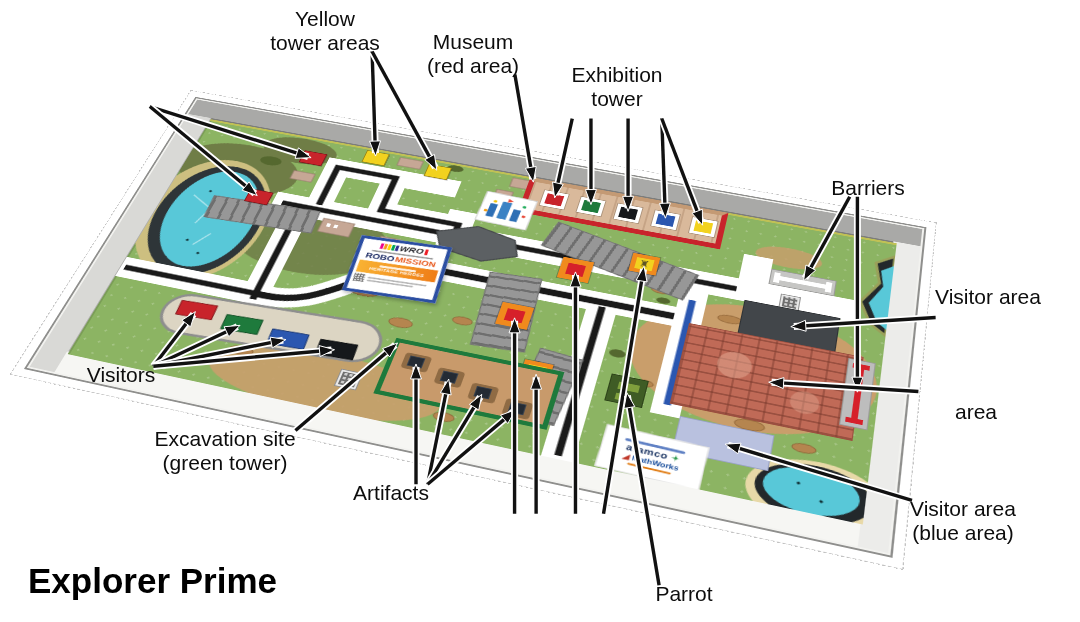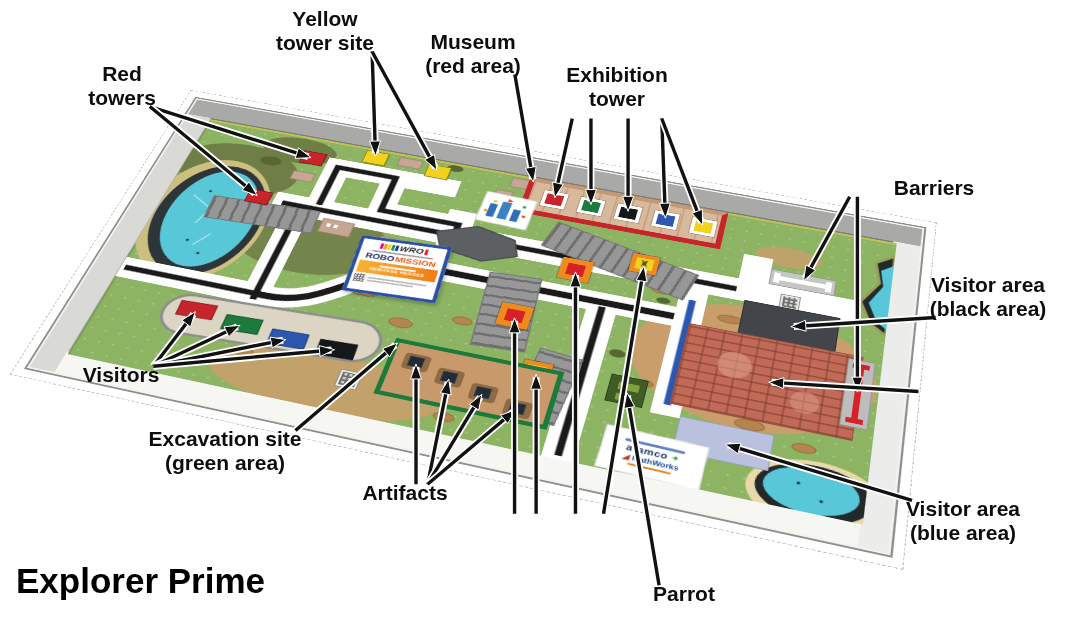--- a/index.html
+++ b/index.html
@@ -124,37 +124,37 @@
   .sign-banner{width:82px;height:17px;background:linear-gradient(90deg,#f9b233,#ef7d17);
                display:flex;flex-direction:column;align-items:center;justify-content:center;gap:1px}
   .banner-sub{width:38px;height:3px;background:rgba(255,255,255,.85);border-radius:1px}
   .banner-theme{font-size:5.5px;font-weight:700;color:#fff;letter-spacing:.3px;line-height:1}
   .sign-foot{display:flex;align-items:center;gap:3px;width:82px}
   .sign-qr{width:11px;height:11px;background:#d7d7d7;
       background-image:repeating-linear-gradient(0deg,#777 0 1px,transparent 1px 3px),
                        repeating-linear-gradient(90deg,#777 0 1px,transparent 1px 3px)}
   .sign-line{height:2px;background:#b5b5b5;border-radius:1px}
   
-  .label{position:absolute;transform:translate(-50%,-50%);font-weight:700;font-size:21px;line-height:1.12;
+  .label{position:absolute;transform:translate(-50%,-50%);font-weight:400;font-size:21px;line-height:1.12;
          color:#0d0d0d;text-align:center;white-space:nowrap;z-index:60}
   #lab-yellow-tower-tops{left:325px;top:31px}
   #lab-red-towers{left:122px;top:86px}
   #lab-museum{left:473px;top:54px}
   #lab-exhibition-spots{left:617px;top:87px}
-  #lab-barriers{left:934px;top:188px}
+  #lab-barriers{left:868px;top:188px}
   #lab-visitor-black{left:988px;top:297px}
   #lab-cobblestone{left:976px;top:412px}
   #lab-visitor-blue{left:963px;top:521px}
   #lab-visitors{left:121px;top:375px}
   #lab-excavation-site{left:225px;top:451px}
-  #lab-artifacts{left:405px;top:493px}
+  #lab-artifacts{left:391px;top:493px}
   #lab-tower-reconstruction{left:536px;top:546px}
   #lab-parrot{left:684px;top:594px}
   #arrow-overlay{position:absolute;left:0;top:0;z-index:50;pointer-events:none}
-  .title{position:absolute;left:16px;top:561px;font-size:35px;font-weight:700;color:#000;z-index:60}
+  .title{position:absolute;left:28px;top:561px;font-size:35px;font-weight:700;color:#000;z-index:60}
 </style>
 </head>
 <body>
 
 <div class="stage">
 
   <div class="table3d">
     <div class="wall wall-top"></div>
     <div class="wall wall-left"></div>
     <div class="wall wall-right"></div>
@@ -448,53 +448,49 @@
       <line x1="536.1112365722656" y1="513.7265625" x2="536.1112365722656" y2="377.2008819580078" stroke="#ffffff" stroke-width="7"></line>
       <line x1="536.1112365722656" y1="513.7265625" x2="536.1112365722656" y2="382.2008819580078" stroke="#111111" stroke-width="3.4"></line>
       <polygon points="536.1112365722656,374.2008819580078 541.6112365722656,389.2008819580078 530.6112365722656,389.2008819580078" fill="#111" stroke="#fff" stroke-width="1"></polygon>
       <line x1="659.0703125" y1="585.2421875" x2="627.3884040495276" y2="395.701143791653" stroke="#ffffff" stroke-width="7"></line>
       <line x1="659.0703125" y1="585.2421875" x2="628.2127211849928" y2="400.6327258157279" stroke="#111111" stroke-width="3.4"></line>
       <polygon points="626.8938137682486,392.74219457720807 634.7915054011264,406.6301918004211 623.9420249481616,408.44368949844437" fill="#111" stroke="#fff" stroke-width="1"></polygon>
     </svg>
 
   <div class="label" id="lab-yellow-tower-tops">
     <div>Yellow</div>
-    <div>tower site</div>
-  </div>
-  <div class="label" id="lab-red-towers">
-    <div>Red</div>
-    <div>towers</div>
+    <div>tower areas</div>
   </div>
   <div class="label" id="lab-museum">
     <div>Museum</div>
     <div>(red area)</div>
   </div>
   <div class="label" id="lab-exhibition-spots">
     <div>Exhibition</div>
     <div>tower</div>
   </div>
   <div class="label" id="lab-barriers">
     <div>Barriers</div>
   </div>
   <div class="label" id="lab-visitor-black">
     <div>Visitor area</div>
-    <div>(black area)</div>
   </div>
   <div class="label" id="lab-cobblestone">
+    <div>area</div>
   </div>
   <div class="label" id="lab-visitor-blue">
     <div>Visitor area</div>
     <div>(blue area)</div>
   </div>
   <div class="label" id="lab-visitors">
     <div>Visitors</div>
   </div>
   <div class="label" id="lab-excavation-site">
     <div>Excavation site</div>
-    <div>(green area)</div>
+    <div>(green tower)</div>
   </div>
   <div class="label" id="lab-artifacts">
     <div>Artifacts</div>
   </div>
   <div class="label" id="lab-parrot">
     <div>Parrot</div>
   </div>
 
   <div class="title">Explorer Prime</div>
 </div>

